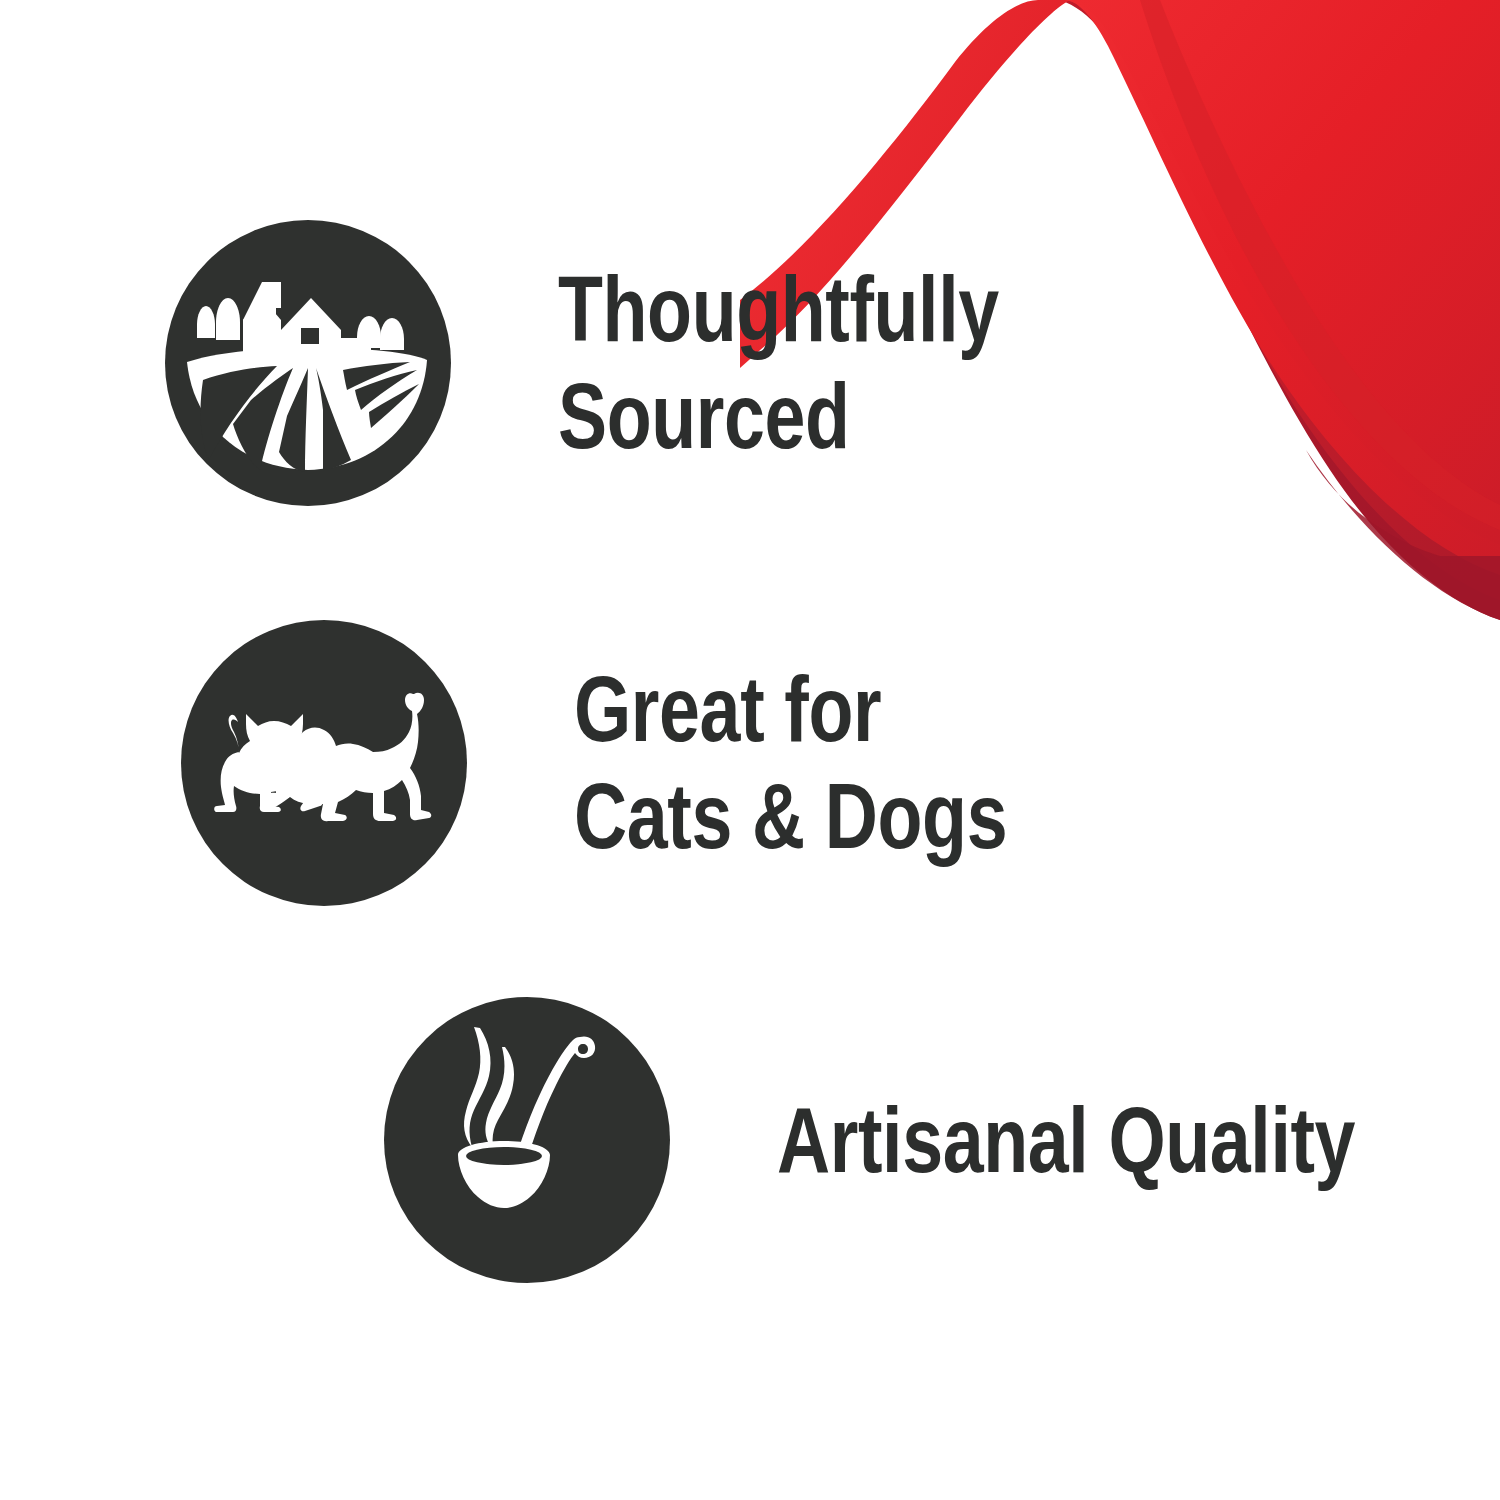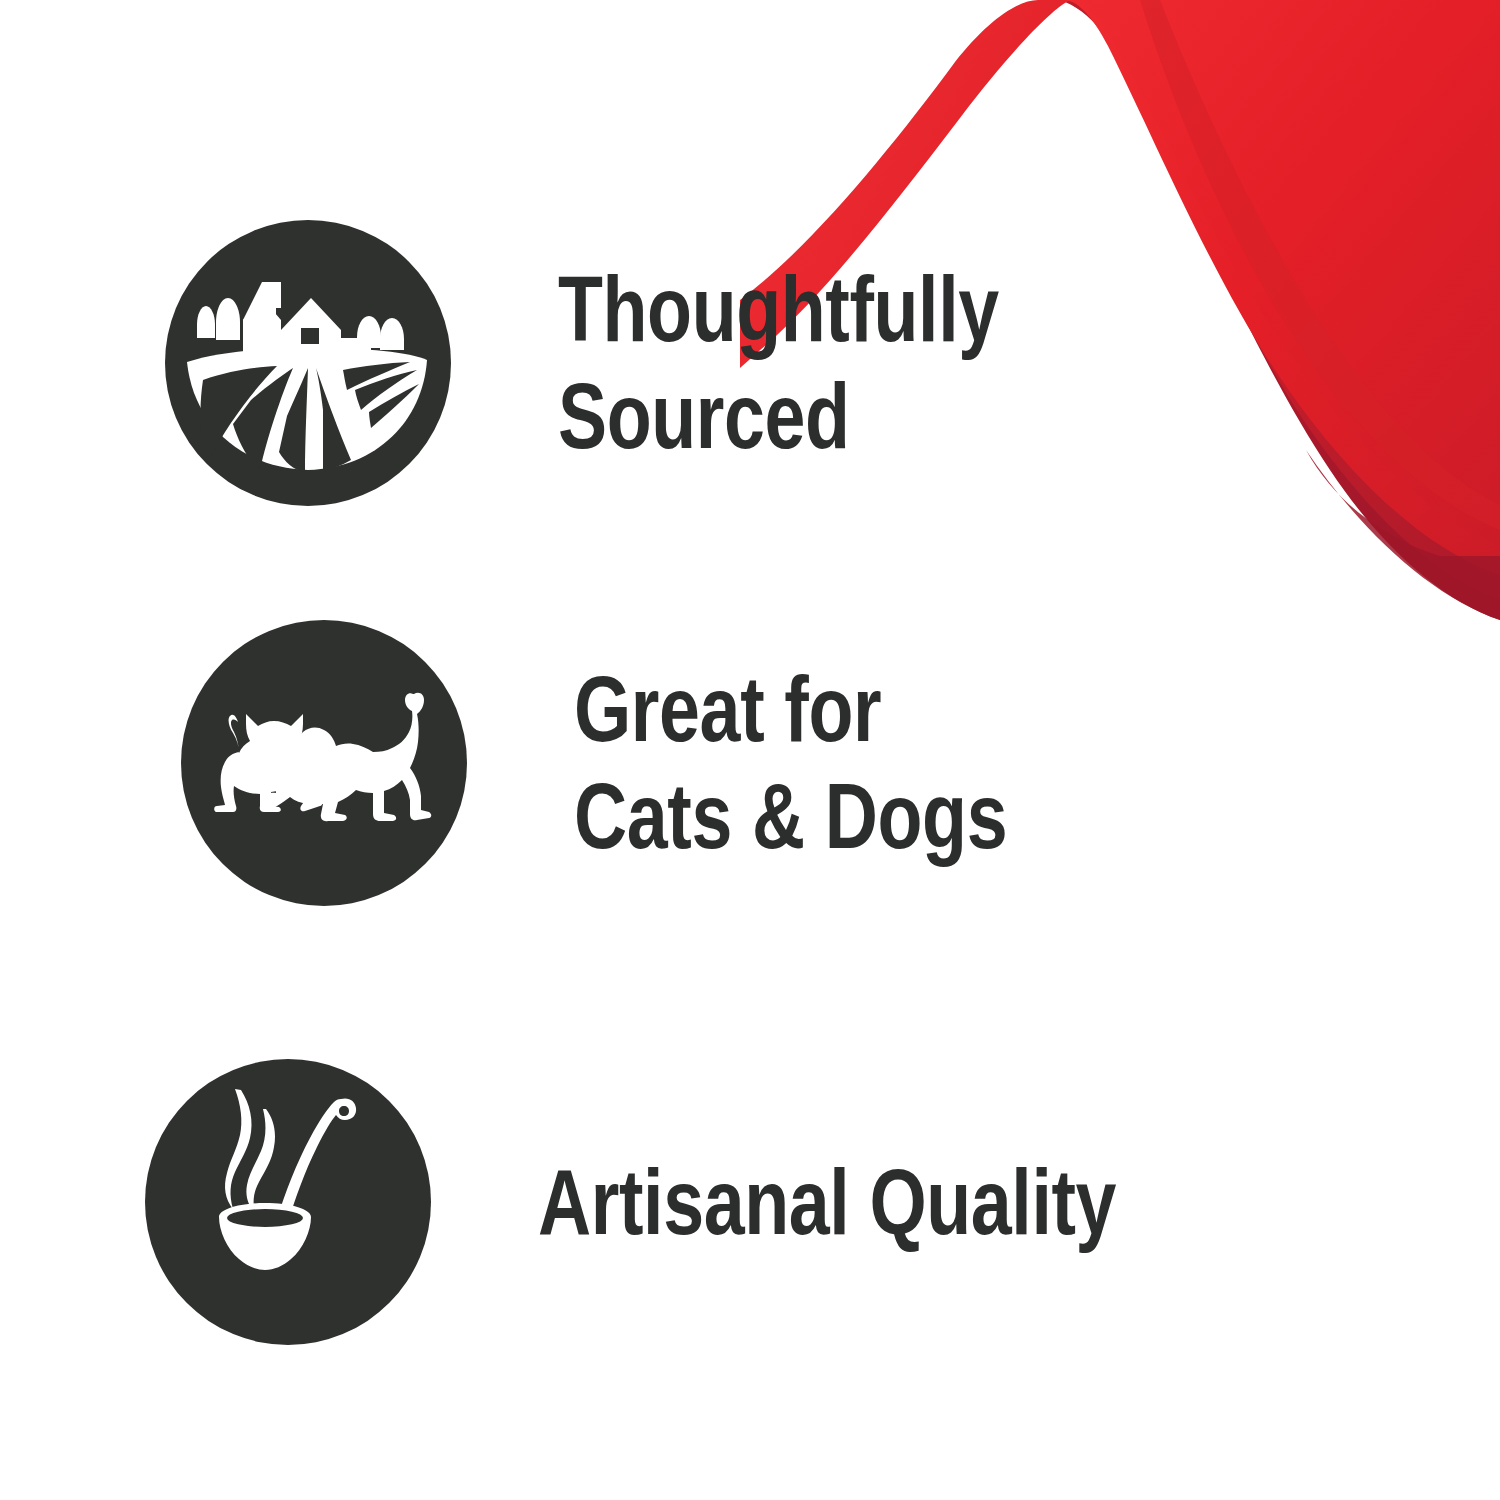--- a/index.html
+++ b/index.html
@@ -30,21 +30,21 @@
   
   .feature-row {
     position: absolute;
     left: 0;
     width: 1500px;
     display: flex;
     align-items: center;
   }
   .row-1 { top: 218px; height: 290px; padding-left: 20px; }
   .row-2 { top: 618px; height: 290px; padding-left: 36px; }
-  .row-3 { top: 1057px; height: 290px; }
+  .row-3 { top: 995px; height: 290px; justify-content: flex-end; }
 
   .icon-badge {
     position: relative;
     margin-left: 145px;
     width: 286px;
     height: 286px;
     flex: 0 0 286px;
     border-radius: 50%;
     background: #2f312f;
     display: flex;

